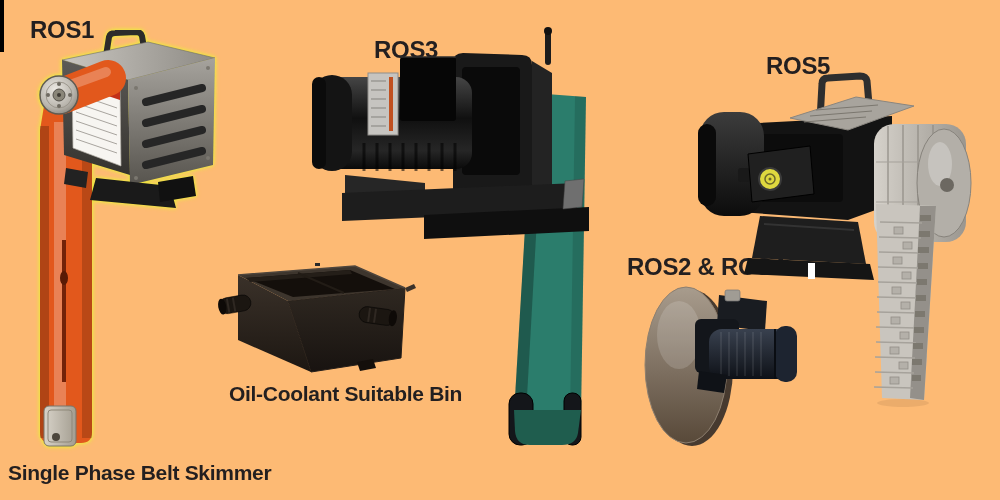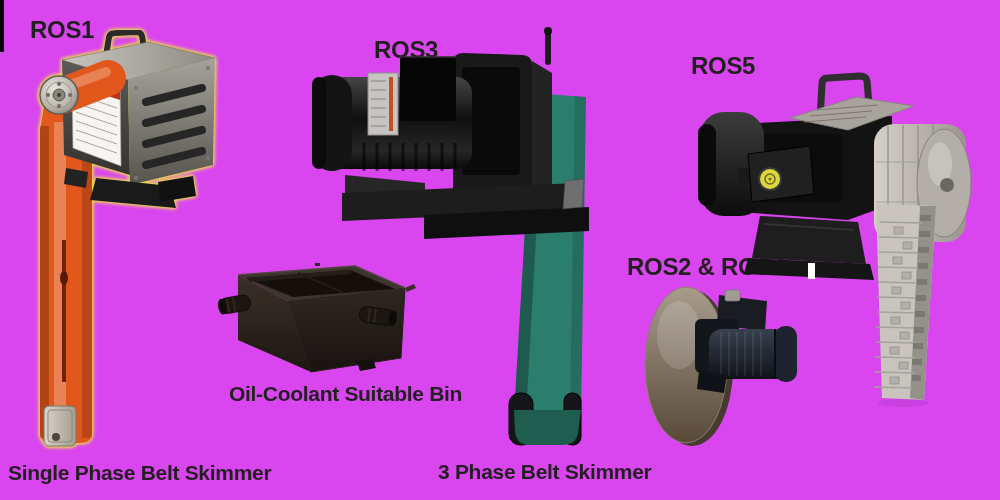--- a/index.html
+++ b/index.html
@@ -1,42 +1,41 @@
 <!DOCTYPE html>
 <html><head>
 <meta charset="utf-8">
 <style>
   html,body{margin:0;padding:0;background:#ffffff;}
   #stage{
-    position:relative;width:1000px;height:500px;background:#d946ef;
+    position:relative;width:1000px;height:500px;background:#fdba74;
     overflow:hidden;font-family:"Liberation Sans",sans-serif;color:#231f20;
   }
   .lbl{position:absolute;font-weight:bold;font-size:24px;letter-spacing:-0.3px;color:#231f20;white-space:nowrap;}
   .cap{position:absolute;font-weight:bold;font-size:21px;letter-spacing:-0.3px;color:#231f20;white-space:nowrap;}
   .note{position:absolute;font-weight:normal;font-size:20px;letter-spacing:-0.2px;color:#231f20;white-space:nowrap;}
   svg{position:absolute;}
   #ros1-svg{filter:drop-shadow(0 0 2px #ece13c) drop-shadow(0 0 1px #f2e94a);}
   #edge-mark{position:absolute;left:0;top:0;width:4px;height:52px;background:#000;}
 </style>
 </head>
 <body>
 
 <div id="stage">
 
   <div id="edge-mark"></div>
 
   <div class="lbl" style="left:30px;top:16px;">ROS1</div>
   <div class="lbl" style="left:374px;top:36px;">ROS3</div>
-  <div class="lbl" style="left:691px;top:52px;">ROS5</div>
+  <div class="lbl" style="left:766px;top:52px;">ROS5</div>
   <div class="lbl" style="left:627px;top:253px;">ROS2 &amp; ROS4</div>
 
   <div class="cap" style="left:229px;top:382px;">Oil-Coolant Suitable Bin</div>
 
   <div class="cap" style="left:8px;top:461px;">Single Phase Belt Skimmer</div>
-  <div class="cap" style="left:438px;top:460px;">3 Phase Belt Skimmer</div>
 
   <svg id="ros1-svg" style="left:8px;top:30px;" width="235" height="428" viewBox="0 0 235 428">
     <defs>
       <linearGradient id="r1box-top" x1="0" y1="0" x2="1" y2="0">
         <stop offset="0" stop-color="#c9c6c0"></stop>
           <stop offset="1" stop-color="#8e8b85"></stop>
       </linearGradient>
       <linearGradient id="r1box-right" x1="0" y1="0" x2="0" y2="1">
         <stop offset="0" stop-color="#a6a39d"></stop>
           <stop offset="1" stop-color="#57544e"></stop>

